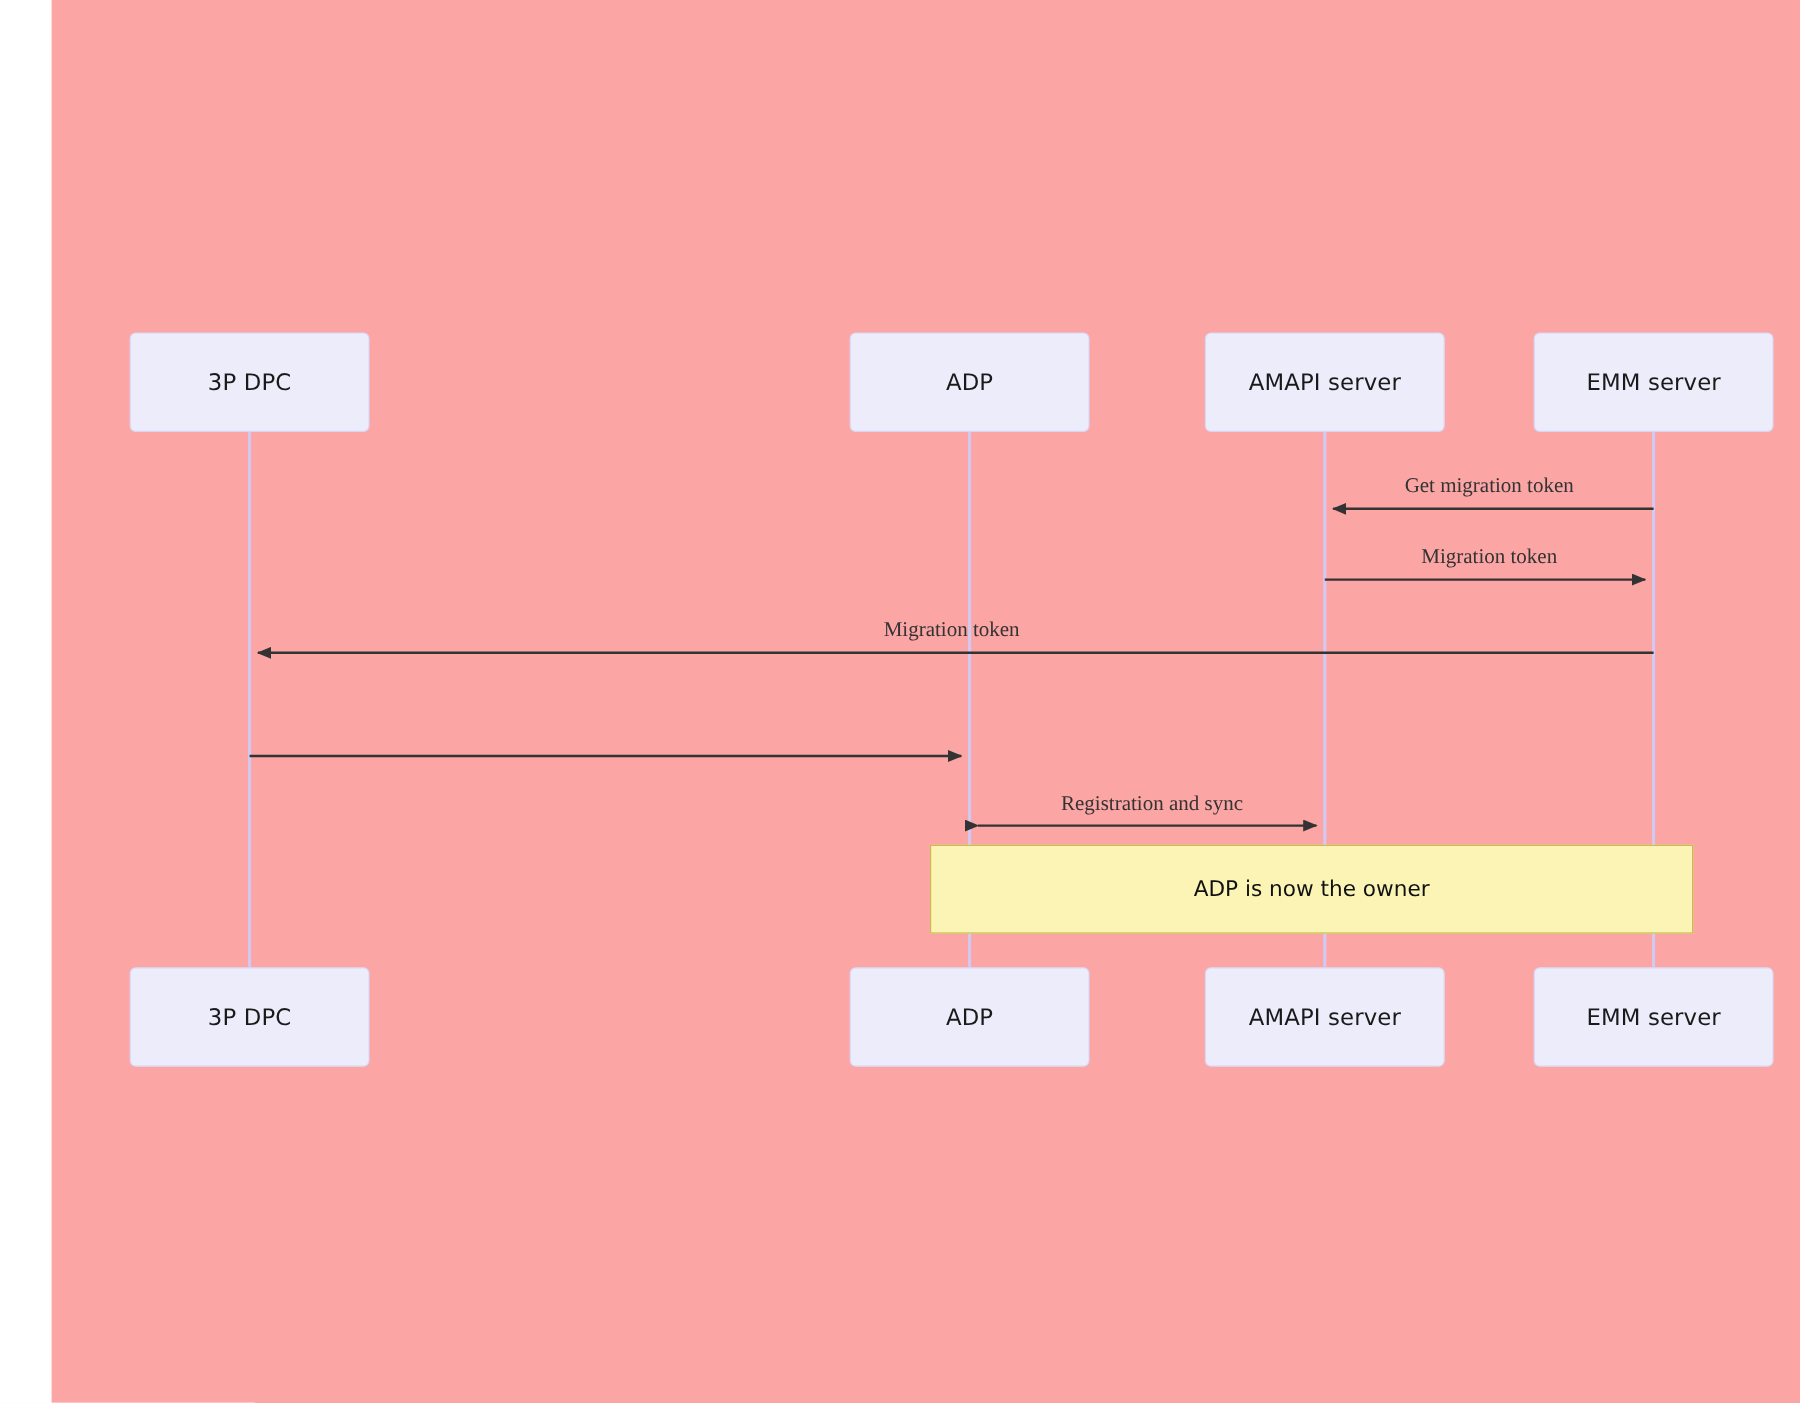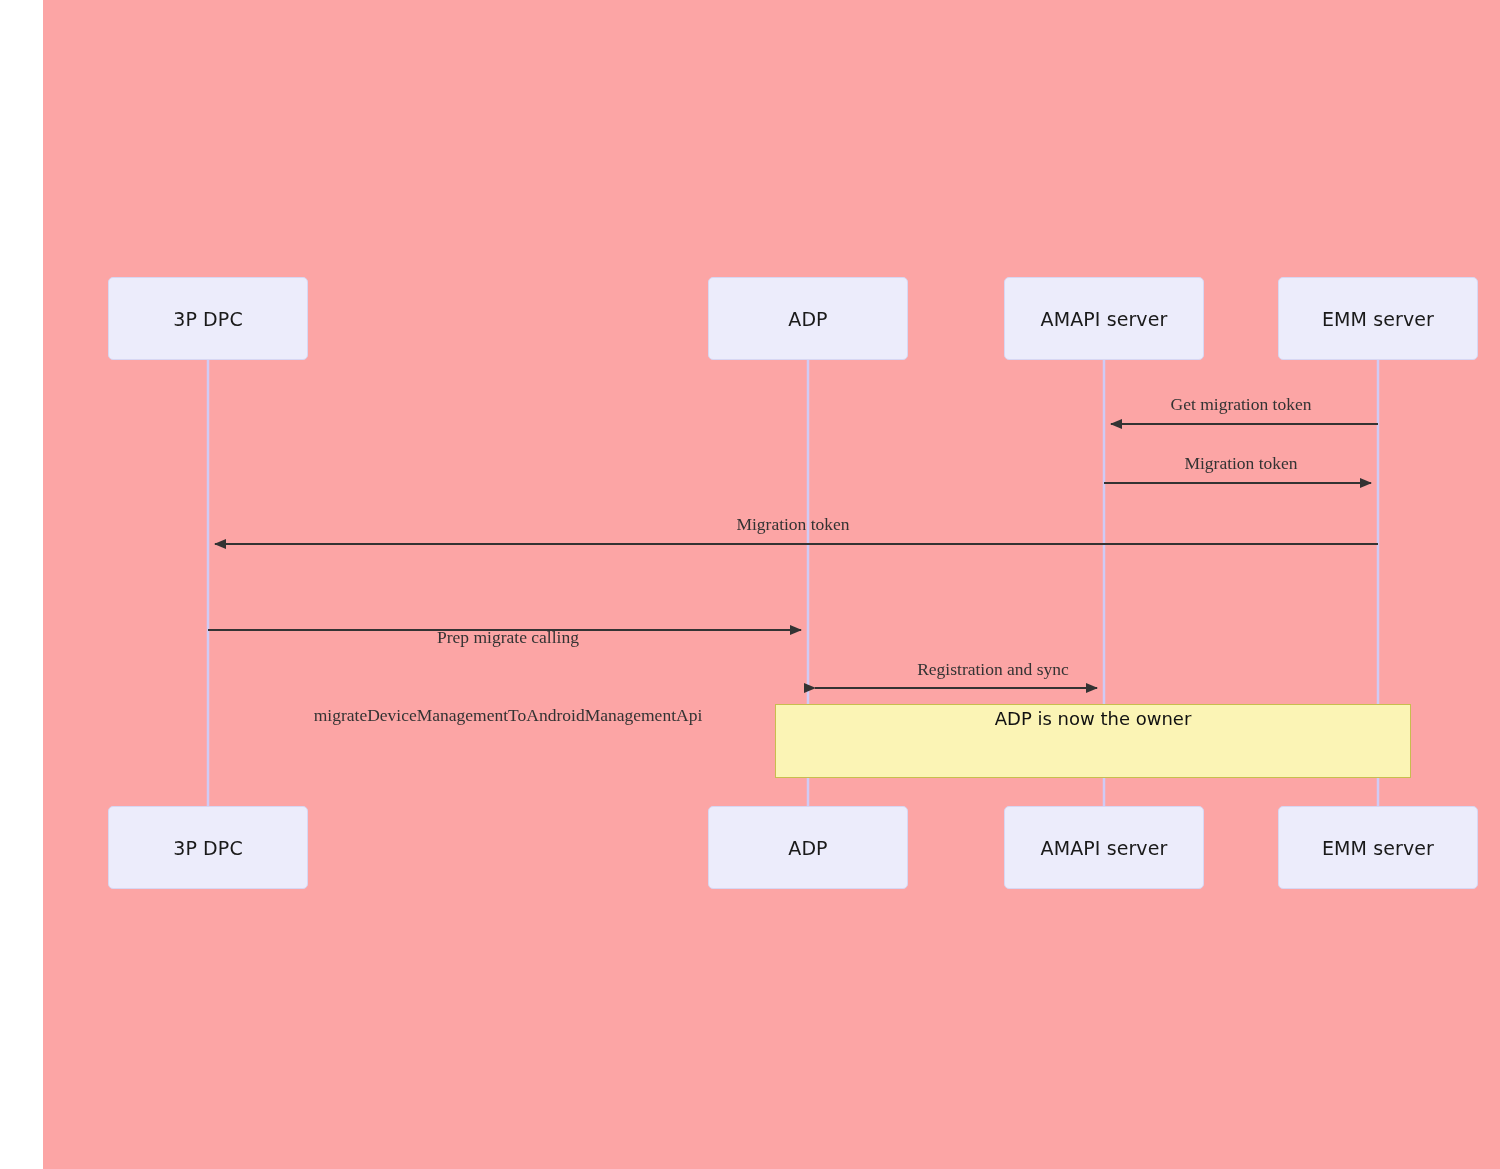--- a/index.html
+++ b/index.html
@@ -53,20 +53,21 @@
   }
   
   .note-box {
     position: absolute;
     box-sizing: border-box;
     background: #FBF4B5;
     border: 1px solid #C8BD4E;
     display: flex;
     flex-direction: column;
     align-items: center;
+    justify-content: center;
     color: #111111;
     font-size: 18px;
     font-family: "DejaVu Sans", sans-serif;
     line-height: 27px;
   }
   .note-line { display: block; }
 </style>
 </head>
 <body>
 
@@ -114,26 +115,22 @@
   <div class="actor-box" style="left:1235px; top:277px; width:200px; height:83px;">
     <span>EMM server</span>
   </div>
 
   <div class="msg-label" style="left:1198px; top:391px;">Get migration token</div>
 
   <div class="msg-label" style="left:1198px; top:450px;">Migration token</div>
 
   <div class="msg-label" style="left:750px; top:511px;">Migration token</div>
 
-  <div class="msg-label" style="left:465px; top:572px;">
-    <div>Prep migrate calling</div>
-    <div>migrateDeviceManagementToAndroidManagementApi</div>
-  </div>
 
-  <div class="msg-label" style="left:950px; top:656px;">Registration and sync</div>
+  <div class="msg-label" style="left:917px; top:656px;">Registration and sync</div>
 
   <div class="note-box" style="left:732px; top:704px; width:636px; height:74px;">
     <span class="note-line">ADP is now the owner</span>
   </div>
 
   <div class="actor-box" style="left:65px;  top:806px; width:200px; height:83px;">
     <span>3P DPC</span>
   </div>
   <div class="actor-box" style="left:665px; top:806px; width:200px; height:83px;">
     <span>ADP</span>

